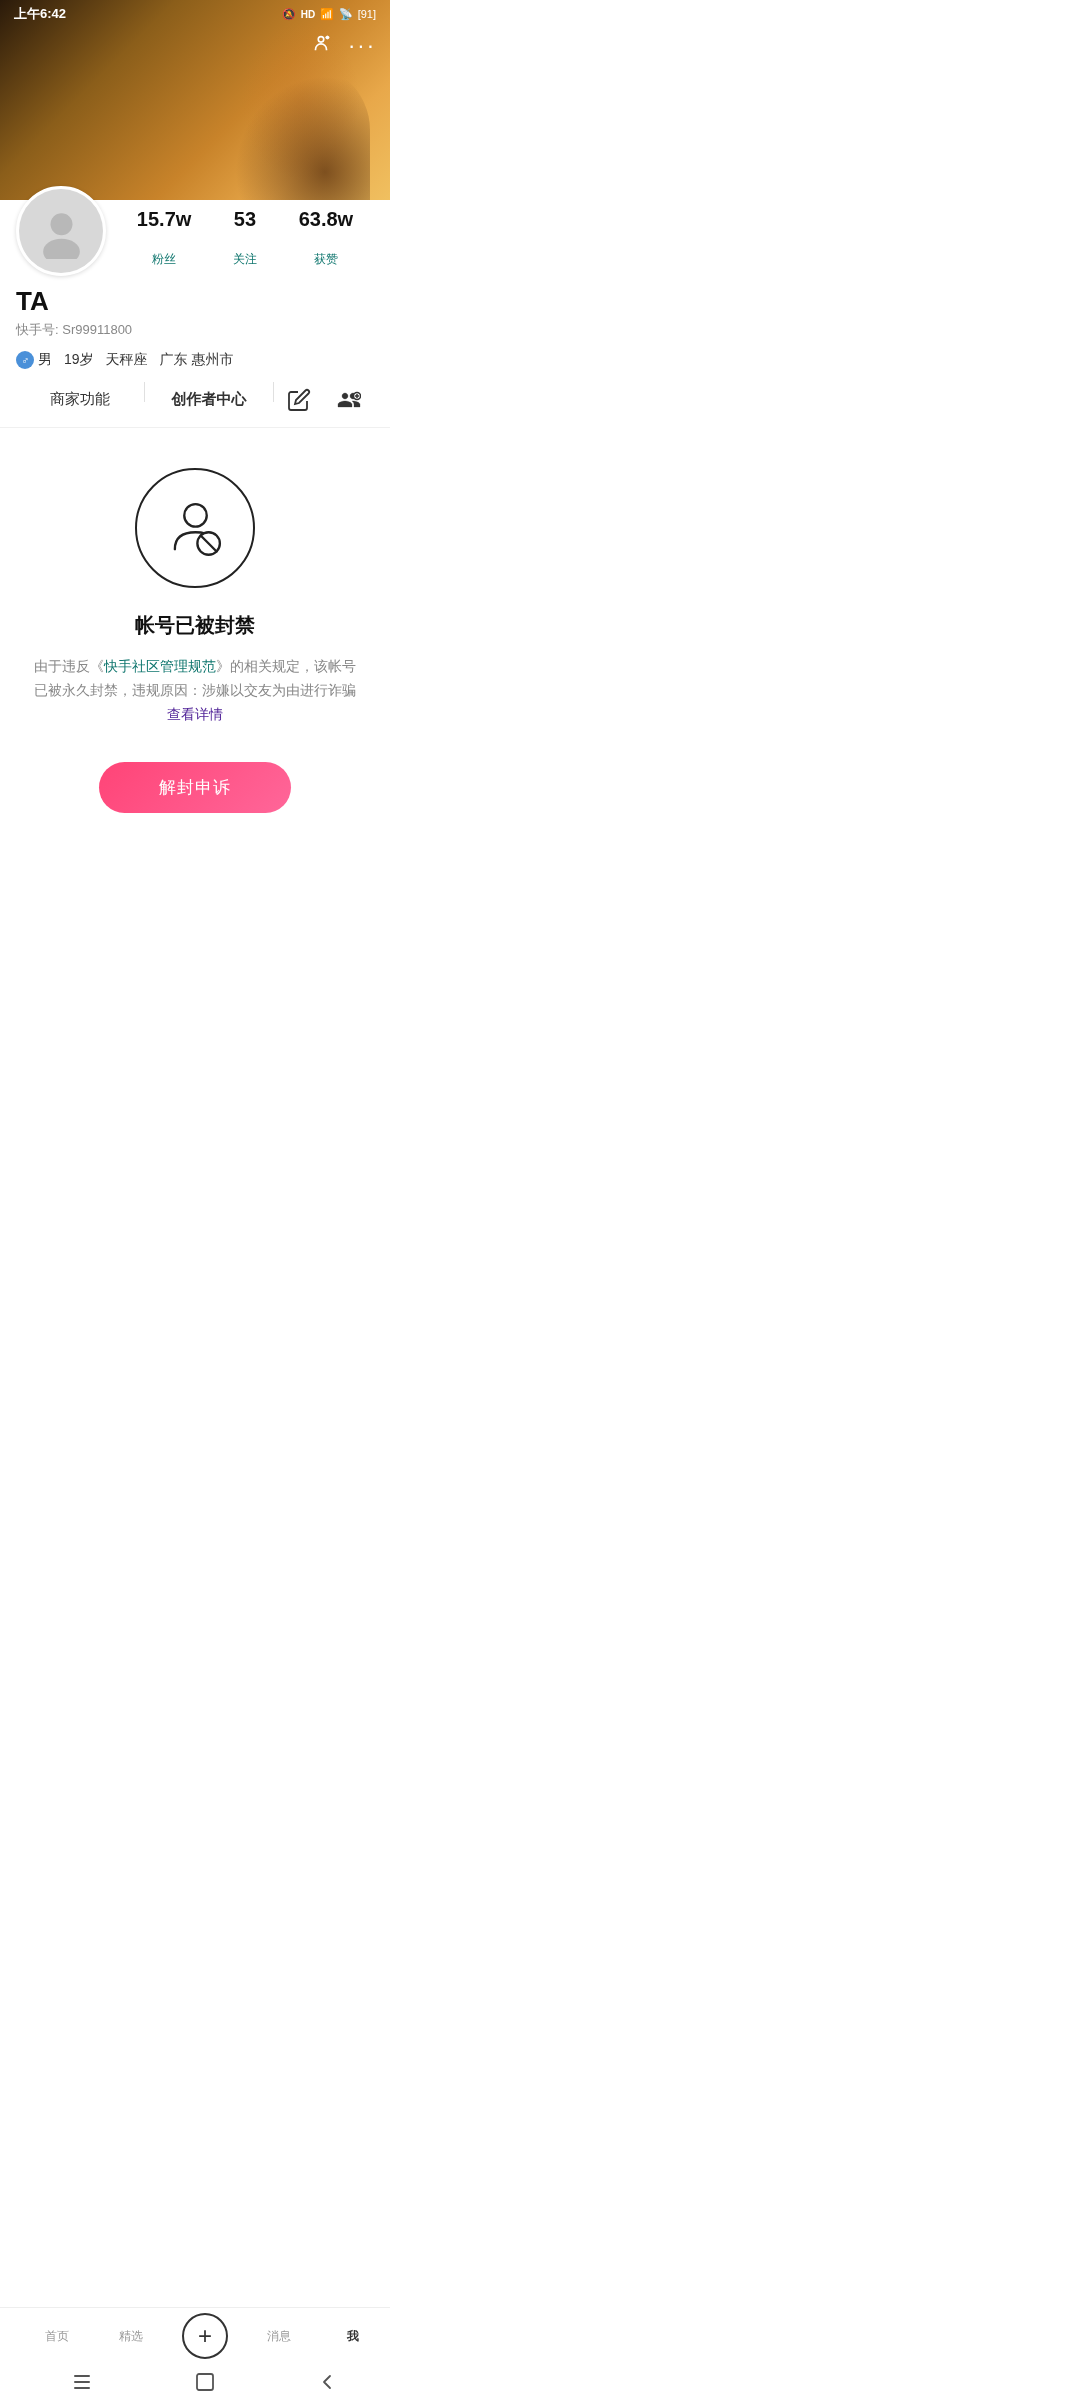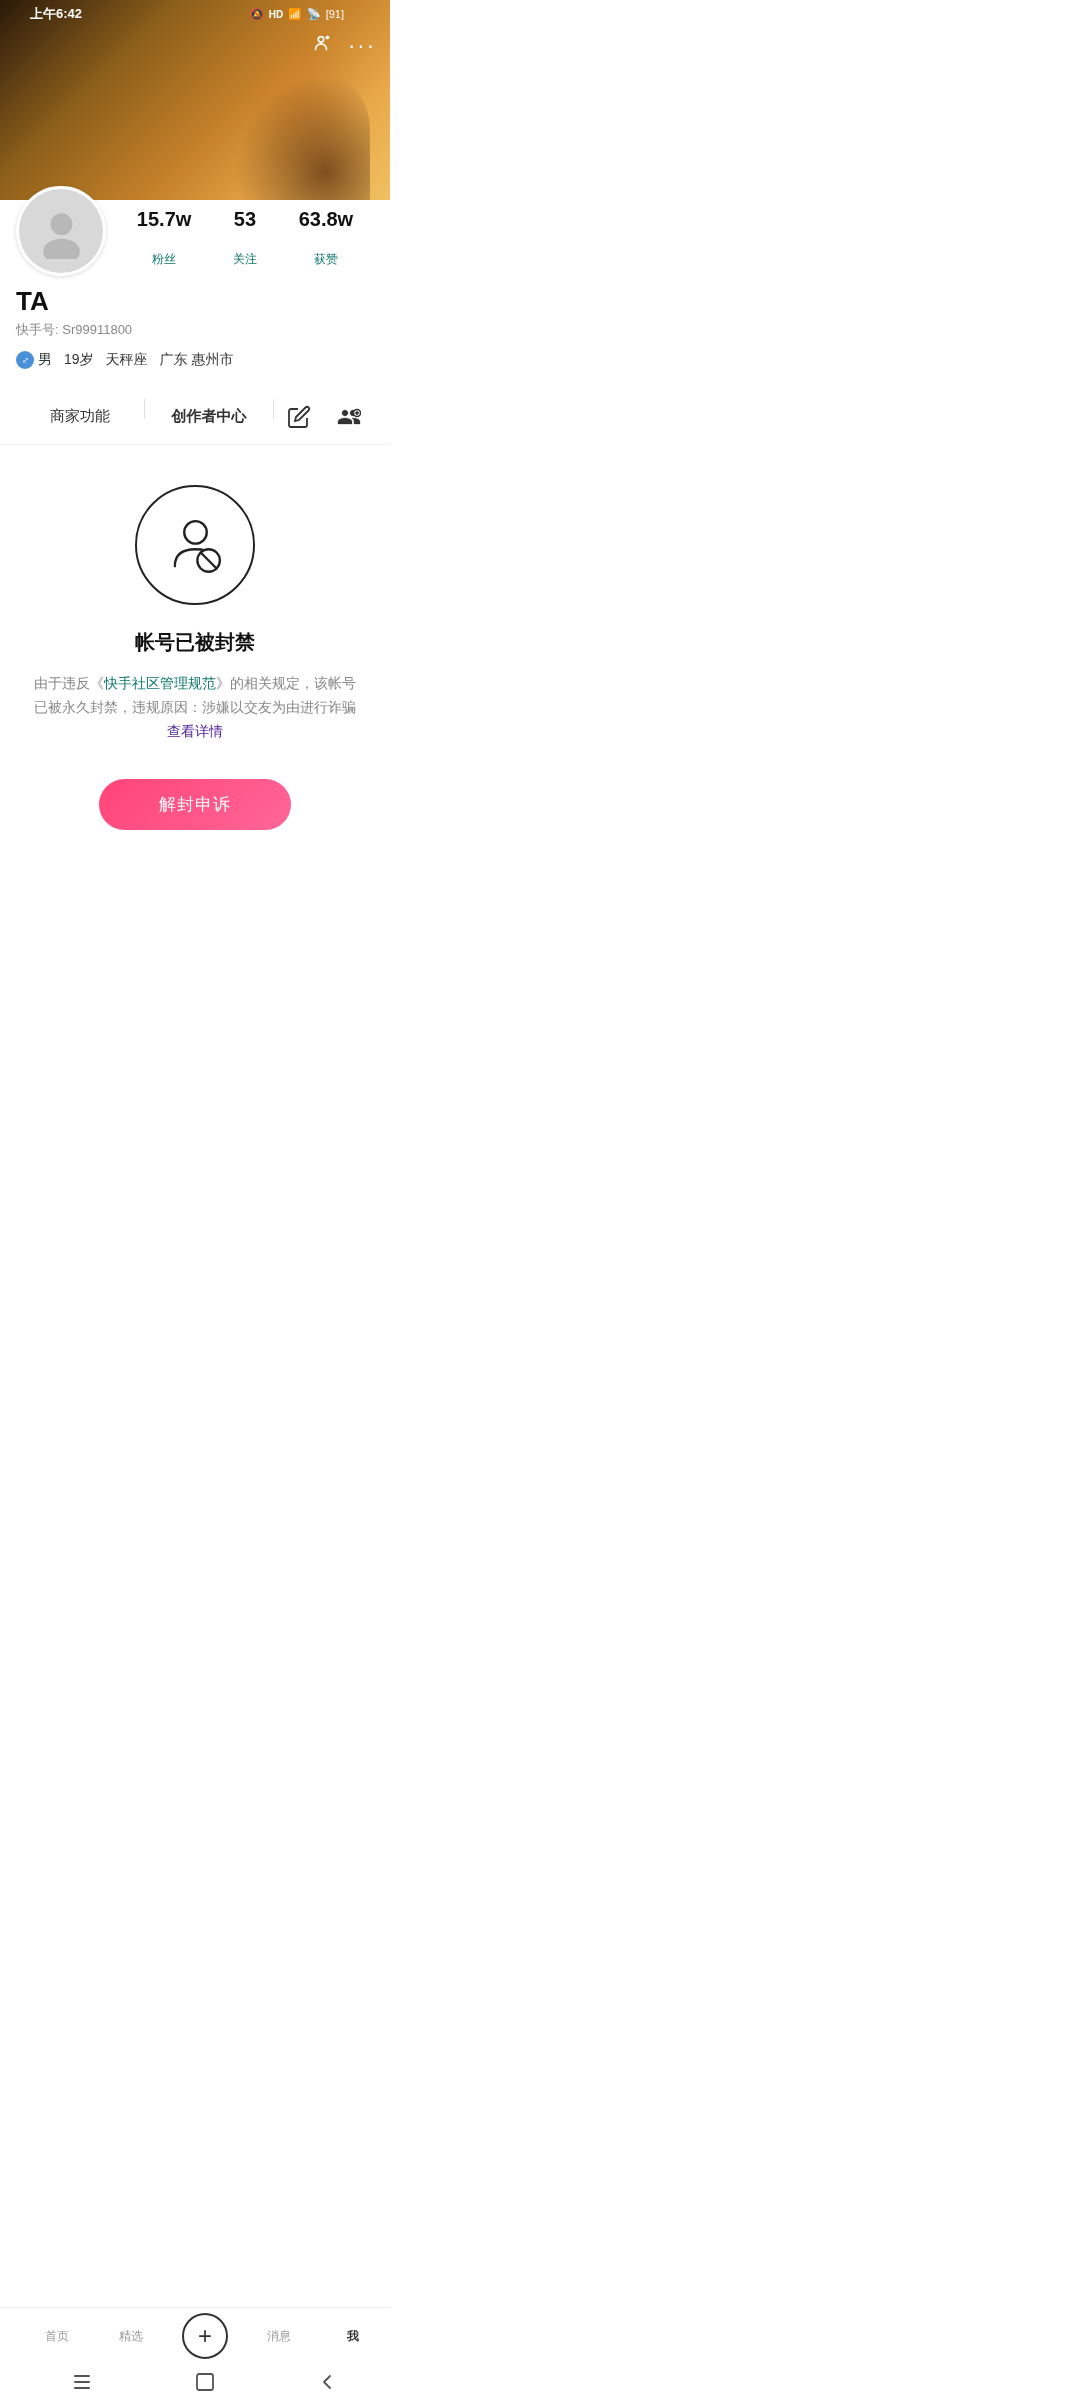--- a/index.html
+++ b/index.html
@@ -9,26 +9,26 @@
       min-height: 866px;
       font-family: -apple-system, 'PingFang SC', 'Helvetica Neue', sans-serif;
       background: #fff;
       overflow-x: hidden;
       position: relative;
     }
 
     
     .status-bar {
       position: absolute;
-      top: 0; left: 0; right: 16px;
+      top: 0; left: 0; right: 0;
       height: 28px;
       display: flex;
       align-items: center;
       justify-content: space-between;
-      padding: 0 30px;
+      padding: 0 14px;
       z-index: 10;
     }
     .status-time {
       font-size: 13px;
       font-weight: 600;
       color: #fff;
     }
     .status-icons {
       display: flex;
       align-items: center;
@@ -180,21 +180,21 @@
       align-items: center;
       justify-content: center;
       color: #fff;
       font-size: 11px;
       font-weight: bold;
     }
 
     
     .action-bar {
       display: flex;
-      margin-top: 30px;
+      margin-top: 13px;
       padding-bottom: 10px;
       gap: 0;
     }
     .action-btn-text {
       flex: 1;
       text-align: center;
       font-size: 15px;
       color: #333;
       padding: 8px 0;
       cursor: pointer;

